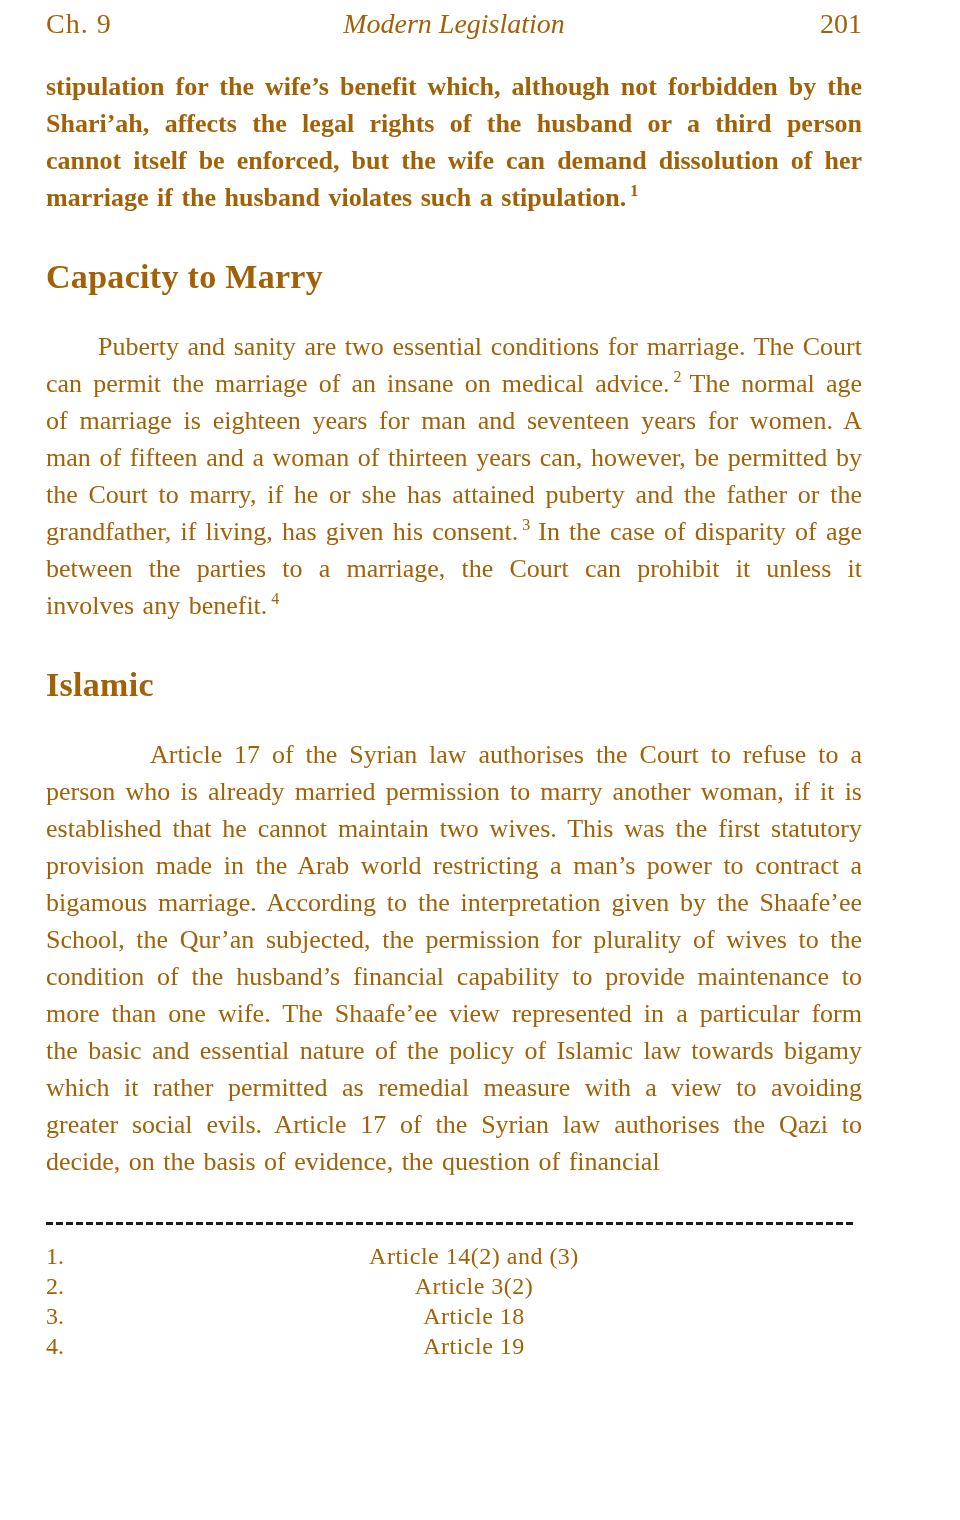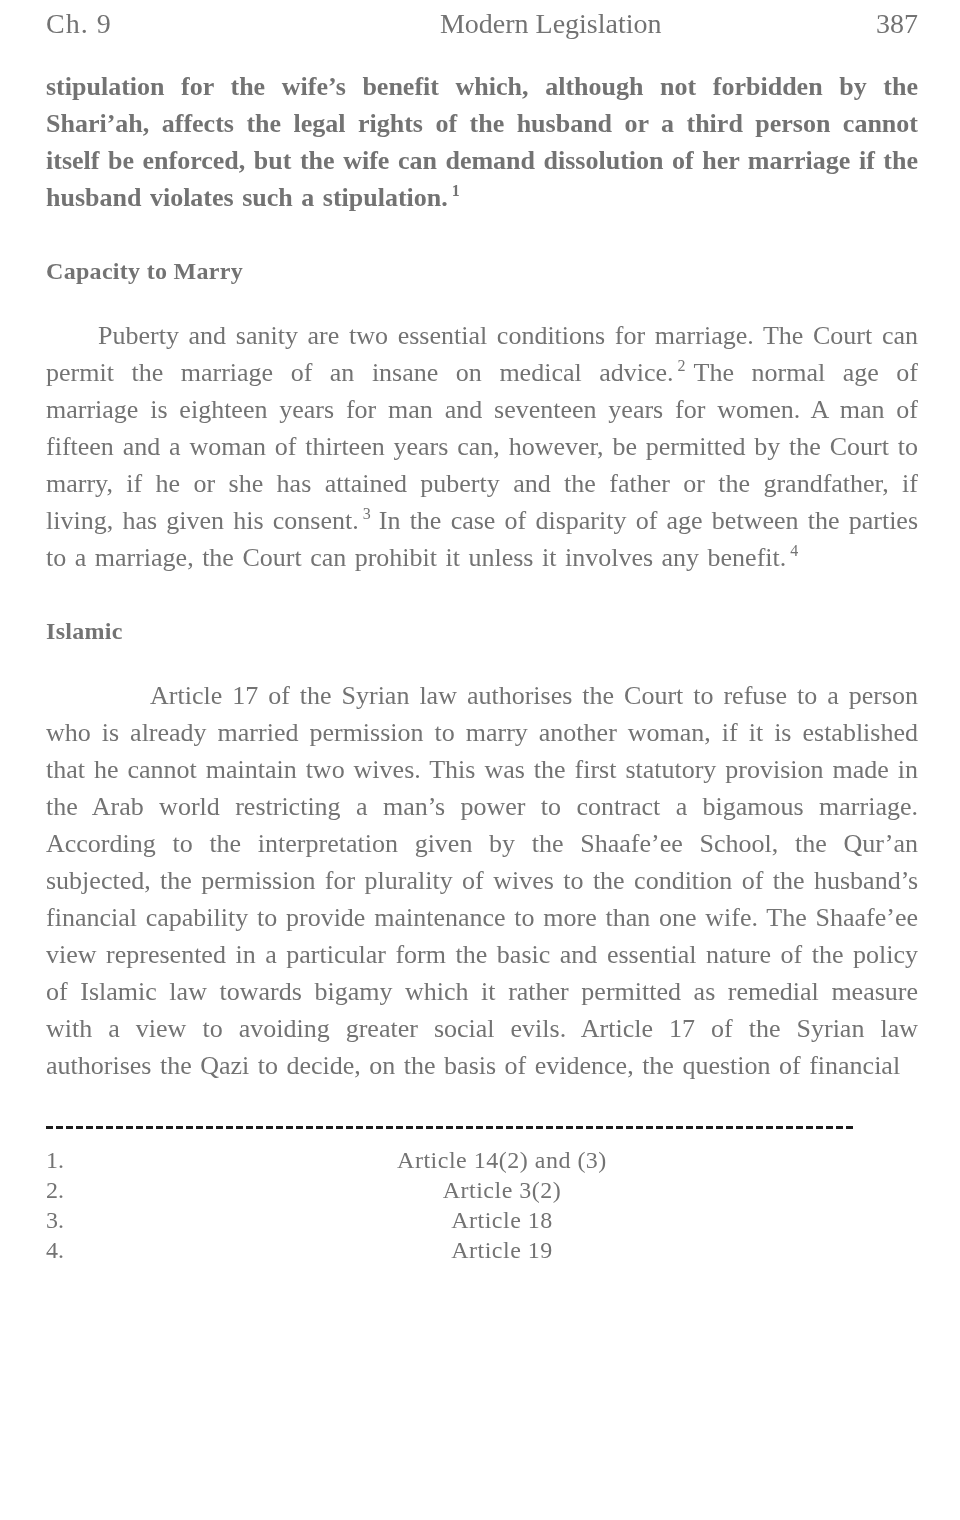--- a/index.html
+++ b/index.html
@@ -6,39 +6,40 @@
     margin: 0;
     padding: 0;
     background: #ffffff;
   }
   .page {
     box-sizing: border-box;
     width: 960px;
     min-height: 1520px;
     margin: 0 auto;
     background: #ffffff;
-    color: #737373;
+    color: #a16207;
     font-family: "Liberation Serif", "DejaVu Serif", serif;
-    padding: 8px 42px 24px 46px;
+    padding: 8px 98px 24px 46px;
   }
   
   .page-header {
     display: flex;
     align-items: baseline;
     font-size: 28px;
     margin-bottom: 28px;
   }
   .page-header .chapter {
     flex: 1;
     text-align: left;
     letter-spacing: 1px;
   }
   .page-header .running-title {
     flex: 1.4;
-    text-align: right;
+    text-align: center;
+    font-style: italic;
   }
   .page-header .pageno {
     flex: 1;
     text-align: right;
   }
   
   .body-par {
     font-size: 26px;
     line-height: 37px;
     text-align: justify;
@@ -48,21 +49,21 @@
   .body-par.no-indent { text-indent: 0; font-weight: bold; }
   .body-par.indent-1 { text-indent: 52px; }
   .body-par.indent-2 { text-indent: 104px; margin-top: 24px; }
   sup.fnref {
     font-size: 16px;
     line-height: 0;
     vertical-align: super;
     margin: 0 8px 0 4px;
   }
   .section-heading {
-    font-size: 24px;
+    font-size: 34px;
     font-weight: bold;
     margin: 42px 0 32px 0;
     letter-spacing: 0.3px;
   }
   
   .footnotes {
     margin-top: 42px;
     font-size: 24px;
   }
   .fn-divider {
@@ -90,21 +91,21 @@
   }
 </style>
 </head>
 <body>
 
 <div class="page">
 
   <header class="page-header">
     <span class="chapter">Ch.  9</span>
     <span class="running-title">Modern  Legislation</span>
-    <span class="pageno">387</span>
+    <span class="pageno">201</span>
   </header>
 
   <p class="body-par no-indent"><span>stipulation for the wife’s benefit which, although not forbidden by the Shari’ah, affects the legal rights of the husband or a third person cannot itself be enforced, but the wife can demand dissolution of her marriage if the husband violates such a stipulation.</span><sup class="fnref">1</sup></p>
 
   <h2 class="section-heading">Capacity to Marry</h2>
 
   <p class="body-par indent-1"><span>Puberty and sanity are two essential conditions for marriage. The Court can permit the marriage of an insane on medical advice.</span><sup class="fnref">2</sup><span>The normal age of marriage is eighteen years for man and seventeen years for women. A man of fifteen and a woman of thirteen years can, however, be permitted by the Court to marry, if he or she has attained puberty and the father or the grandfather, if living, has given his consent.</span><sup class="fnref">3</sup><span>In the case of disparity of age between the parties to a marriage, the Court can prohibit it unless it involves any benefit.</span><sup class="fnref">4</sup></p>
 
   <h2 class="section-heading">Islamic</h2>
 

